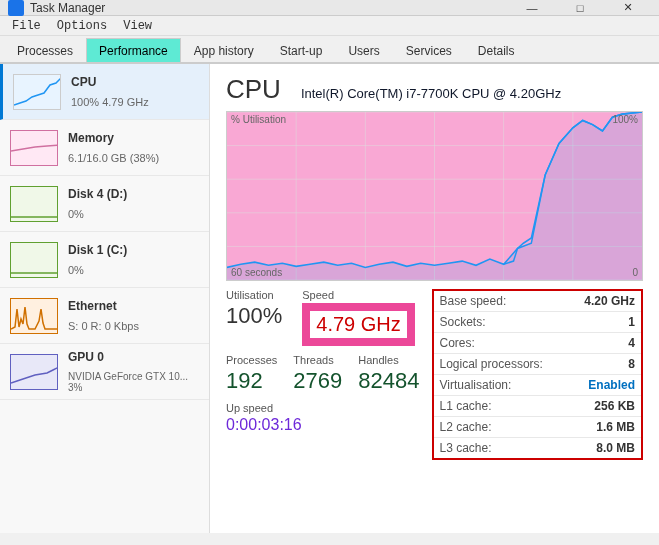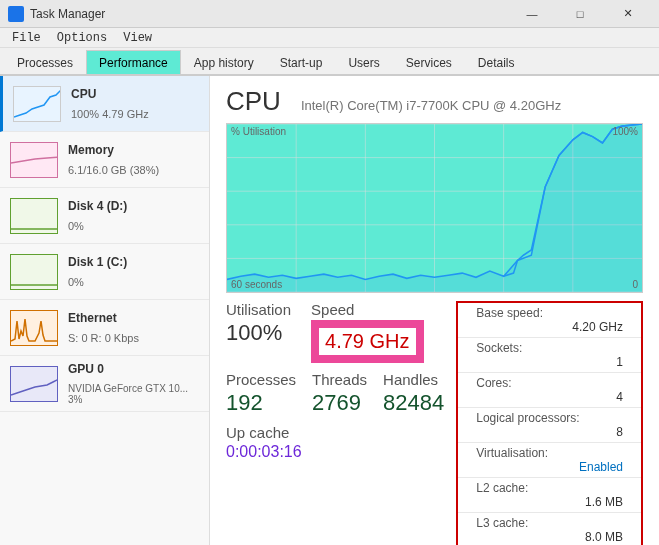--- a/index.html
+++ b/index.html
@@ -8,21 +8,21 @@
       font-size: 12px;
       background: #f0f0f0;
       width: 659px;
       height: 545px;
       overflow: hidden;
     }
 
     
     .title-bar {
       background: #e8e8e8;
-      height: 28px;
+      height: 16px;
       display: flex;
       align-items: center;
       padding: 0 8px;
       border-bottom: 1px solid #ccc;
     }
     .title-bar-icon {
       width: 16px;
       height: 16px;
       margin-right: 6px;
       background: #1a73e8;
@@ -156,29 +156,29 @@
       margin-bottom: 6px;
     }
     .cpu-title {
       font-size: 26px;
       font-weight: 300;
       color: #333;
       margin-right: 20px;
     }
     .cpu-model {
       font-size: 13px;
-      color: #737373;
+      color: #0f172a;
     }
 
     
     .chart-area {
       border: 1px solid #ccc;
       height: 170px;
       position: relative;
-      background: #5eead4;
+      background: #f9a8d4;
       margin-bottom: 6px;
     }
     .chart-label-y {
       position: absolute;
       top: 2px;
       left: 4px;
       font-size: 10px;
       color: #666;
     }
     .chart-label-y-right {
@@ -199,41 +199,40 @@
       position: absolute;
       bottom: 2px;
       right: 4px;
       font-size: 10px;
       color: #666;
     }
     .chart-svg {
       width: 100%;
       height: 100%;
     }
-    .stat-label { font-size: 15px; color: #555; margin-bottom: 2px; }
+    .stat-label { font-size: 11px; color: #555; margin-bottom: 2px; }
     .stat-value { font-size: 22px; font-weight: 300; color: #333; }
     .stat-value.highlight {
       color: #cc0000;
       border: 8px solid #ec4899;
       padding: 2px 6px;
       font-size: 20px;
       font-weight: 400;
       display: inline-block;
     }
     .stat-value2 { font-size: 22px; font-weight: 300; color: #14532d; }
     .uptime-value { font-size: 16px; color: #6d28d9; margin-top: 2px; }
     .info-row {
       display: flex;
       border-bottom: 1px solid #e8e8e8;
-      padding: 3px 18px;
-      flex-direction: column;
+      padding: 3px 6px;
     }
     .info-row:last-child { border-bottom: none; }
     .info-key { color: #555; flex: 1; }
-    .info-val { color: #333; font-weight: 400; text-align: right; }
+    .info-val { color: #333; font-weight: 700; text-align: right; }
     .info-val.enabled { color: #0070c0; }
   </style>
 </head>
 <body>
 
 <div class="title-bar">
   <div class="title-bar-icon"></div>
   <span class="title-bar-text">Task Manager</span>
   <div class="title-bar-controls">
     <button class="title-btn">—</button>
@@ -395,21 +394,21 @@
             <div class="stat-label">Threads</div>
             <div class="stat-value2">2769</div>
           </div>
           <div>
             <div class="stat-label">Handles</div>
             <div class="stat-value2">82484</div>
           </div>
         </div>
 
         <div style="margin-top:8px;">
-          <div class="stat-label">Up cache</div>
+          <div class="stat-label">Up speed</div>
           <div class="uptime-value">0:00:03:16</div>
         </div>
       </div>
 
       <div style="width:220px; border: 2px solid #cc0000;">
         <div style="background:white;">
           <div class="info-row">
             <span class="info-key">Base speed:</span>
             <span class="info-val">4.20 GHz</span>
           </div>
@@ -423,20 +422,24 @@
           </div>
           <div class="info-row">
             <span class="info-key">Logical processors:</span>
             <span class="info-val">8</span>
           </div>
           <div class="info-row">
             <span class="info-key">Virtualisation:</span>
             <span class="info-val enabled">Enabled</span>
           </div>
           <div class="info-row">
+            <span class="info-key">L1 cache:</span>
+            <span class="info-val">256 KB</span>
+          </div>
+          <div class="info-row">
             <span class="info-key">L2 cache:</span>
             <span class="info-val">1.6 MB</span>
           </div>
           <div class="info-row">
             <span class="info-key">L3 cache:</span>
             <span class="info-val">8.0 MB</span>
           </div>
         </div>
       </div>
 

